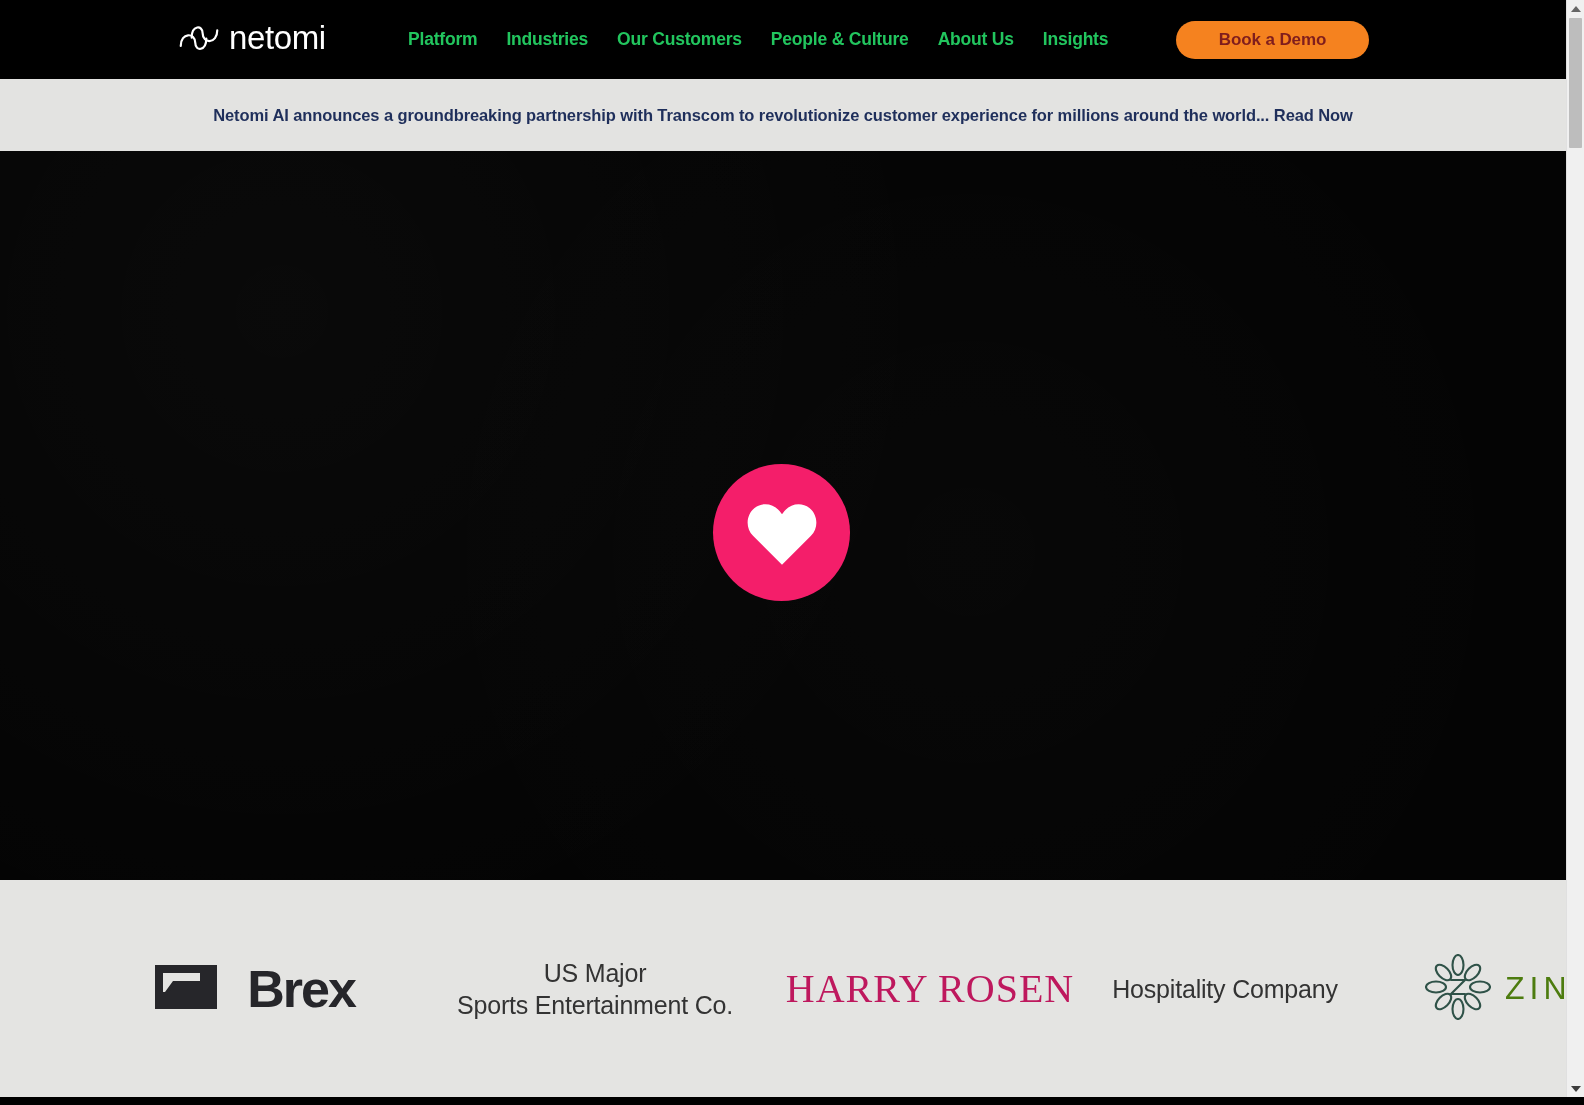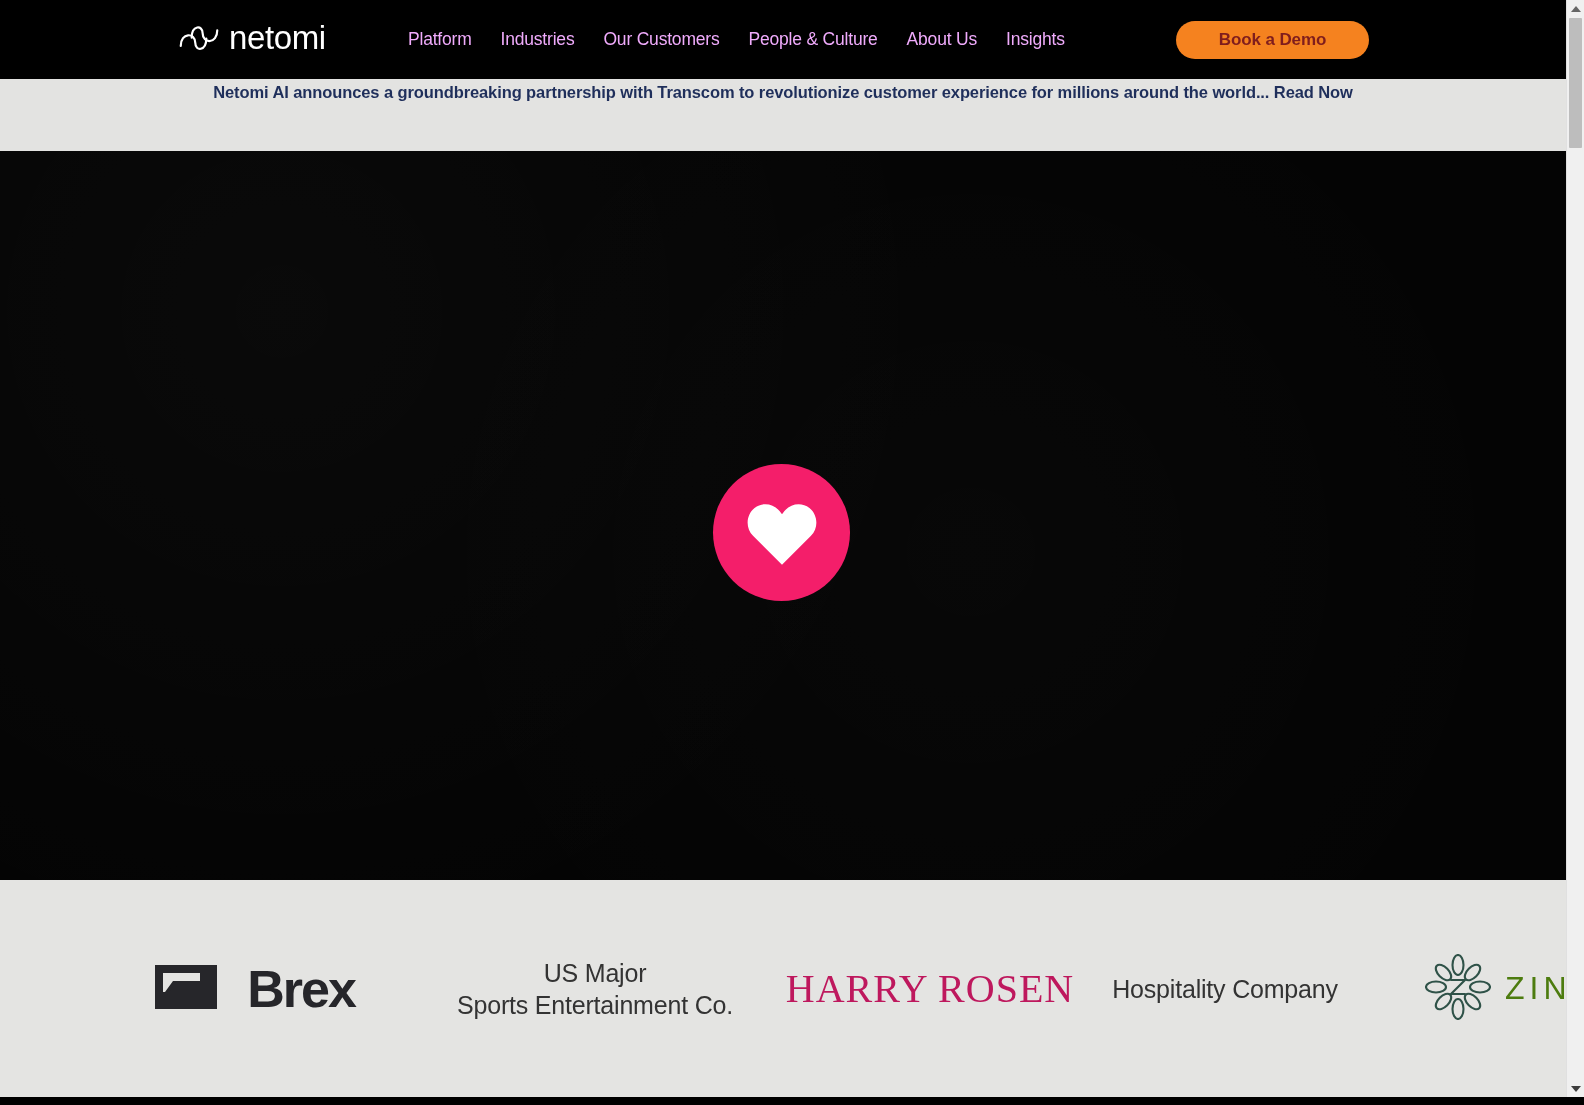--- a/index.html
+++ b/index.html
@@ -63,23 +63,23 @@
   .nav-links {
     position: absolute;
     left: 408px;
     top: 0;
     height: 79px;
     display: flex;
     align-items: center;
     gap: 29px;
   }
   .nav-link {
-    color: #f0abfc;
+    color: #22c55e;
     font-size: 17.5px;
-    font-weight: normal;
+    font-weight: bold;
     letter-spacing: -0.2px;
     white-space: nowrap;
     cursor: pointer;
     text-decoration: none;
   }
 
   .demo-btn {
     position: absolute;
     left: 1176px;
     top: 21px;
@@ -101,21 +101,21 @@
 
   
   #banner {
     position: absolute;
     left: 0;
     top: 79px;
     width: 1566px;
     height: 72px;
     background: #E3E3E1;
     display: flex;
-    align-items: flex-start;
+    align-items: center;
     justify-content: center;
   }
   .banner-inner {
     width: 1180px;
     text-align: center;
     color: #1F2F5B;
     font-size: 16.5px;
     font-weight: bold;
     line-height: 27px;
     letter-spacing: -0.1px;

